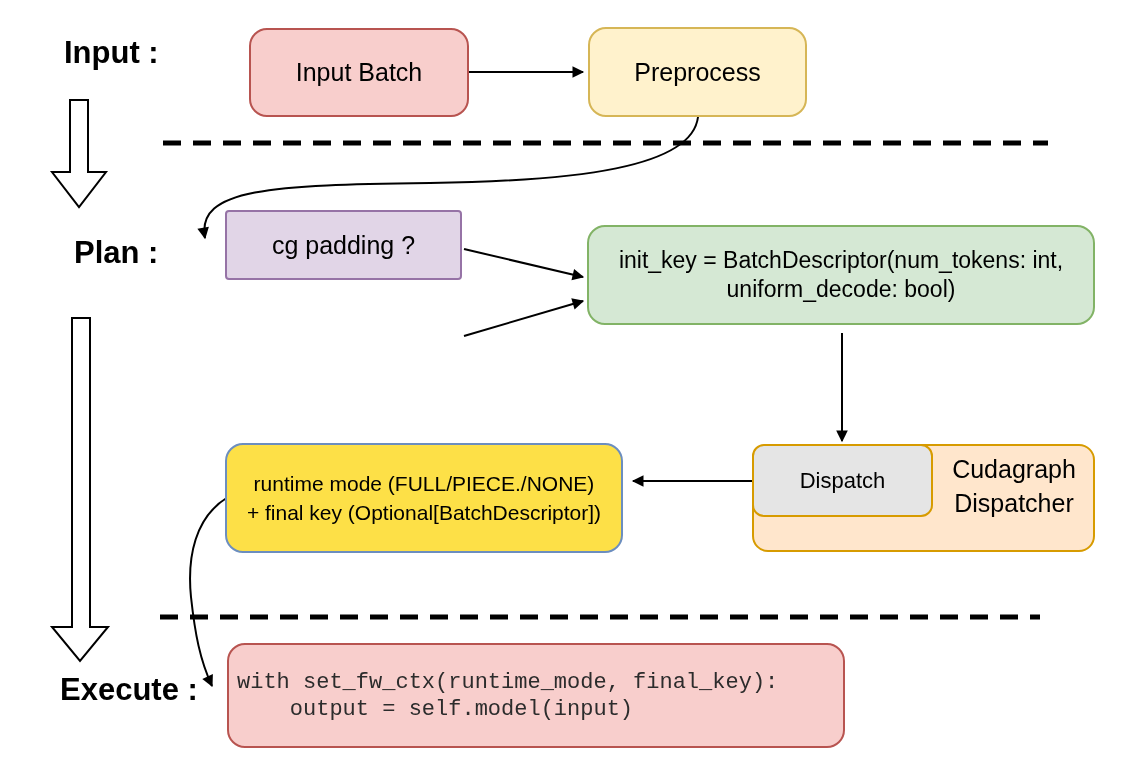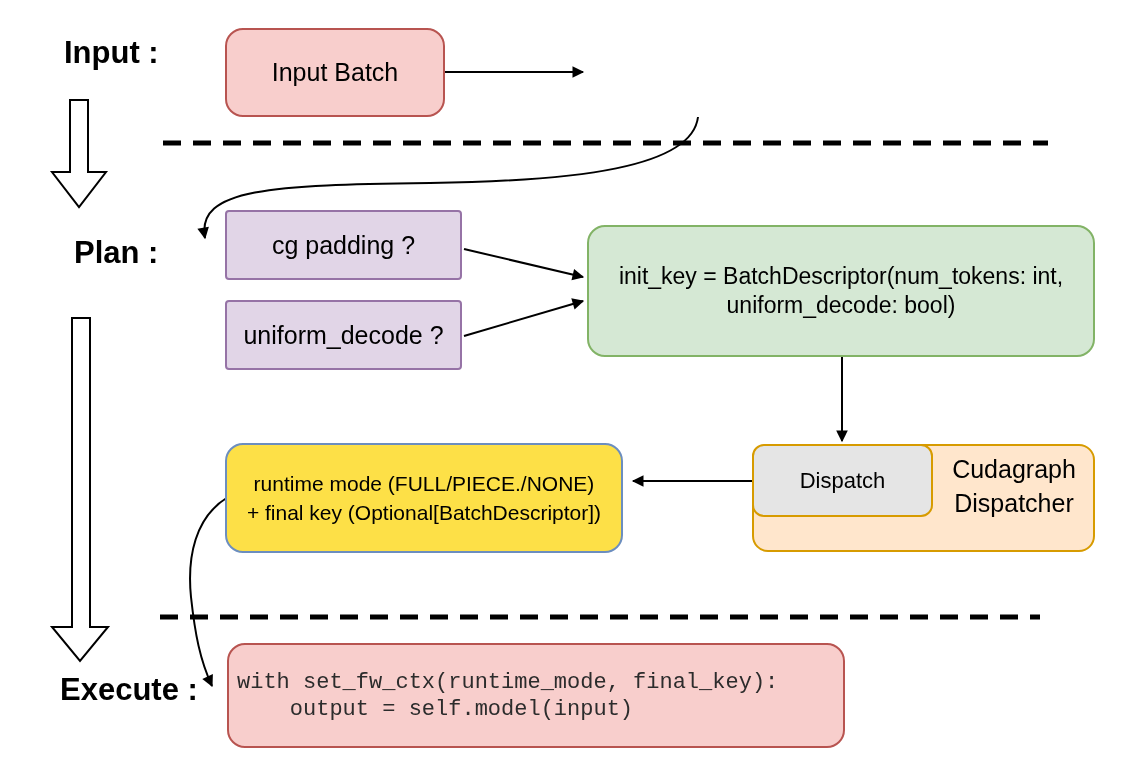--- a/index.html
+++ b/index.html
@@ -16,21 +16,21 @@
     position:absolute; box-sizing:border-box; border:2px solid #000;
     display:flex; align-items:center; justify-content:center;
     text-align:center; white-space:pre-line; color:#000;
   }
   .r18 { border-radius:18px; }
   .r12 { border-radius:4px; }
   .node-input-batch   { left:225px; top:28px;  width:220px; height:89px;  font-size:25px; }
   .node-preprocess    { left:588px; top:27px;  width:219px; height:90px;  font-size:25px; }
   .node-cg-padding    { left:225px; top:210px; width:237px; height:70px;  font-size:25px; }
   .node-uniform       { left:225px; top:300px; width:237px; height:70px;  font-size:25px; }
-  .node-init-key      { left:587px; top:225px; width:508px; height:132px; font-size:23px; line-height:29px; }
+  .node-init-key      { left:587px; top:225px; width:508px; height:100px; font-size:23px; line-height:29px; }
   .node-cudagraph     { left:752px; top:444px; width:343px; height:108px; border-radius:16px; }
   .node-dispatch      { left:752px; top:444px; width:181px; height:73px;  font-size:22px; border-radius:12px; }
   .label-cudagraph    { position:absolute; left:933px; top:432px; width:162px; height:108px;
                         display:flex; align-items:center; justify-content:center;
                         text-align:center; white-space:pre-line; font-size:25px; line-height:34px; }
   .node-runtime       { left:225px; top:443px; width:398px; height:110px; font-size:21px; line-height:29px; }
   .node-execute-code  { left:227px; top:643px; width:618px; height:105px;
                         font-family:"Liberation Mono", monospace; font-size:22px; line-height:27px;
                         justify-content:flex-start; text-align:left; white-space:pre;
                         padding-left:8px; color:#2c2c2c; }
@@ -62,26 +62,26 @@
     <path class="edge" marker-end="url(#ah)" d="M464,336 L583,301"></path>
     <path class="edge" marker-end="url(#ah)" d="M842,333 L842,441"></path>
     <path class="edge" marker-end="url(#ah)" d="M752,481 L633,481"></path>
     <path class="edge" marker-end="url(#ah)" d="M228,497 C195,517 187,557 191,597 C195,634 200,660 212,686"></path>
   </svg>
 
   <div class="stage-label" style="left:28px; top:36px;">Input :</div>
   <div class="stage-label" style="left:38px; top:236px;">Plan :</div>
   <div class="stage-label" style="left:24px; top:673px;">Execute :</div>
 
-  <div class="node node-input-batch r18" style="background-color: rgb(248, 206, 204); border-color: rgb(184, 84, 80);">Input Batch</div>
+  <div class="node node-input-batch r18" style="background-color: rgb(248, 206, 204); border-color: rgb(184, 84, 80); margin-left: 24px;">Input Batch</div>
 
+  <div class="node node-preprocess r18" style="background-color: rgb(255, 242, 204); border-color: rgb(214, 182, 86);">Preprocess</div>
 
   <div class="node node-cg-padding r12" style="background-color: rgb(225, 213, 231); border-color: rgb(150, 115, 166);">cg padding ?</div>
 
-  <div class="node node-uniform r12" style="background-color: rgb(225, 213, 231); border-color: rgb(150, 115, 166);">uniform_decode ?</div>
 
   <div class="node node-init-key r18" style="background-color: rgb(213, 232, 212); border-color: rgb(130, 179, 102);">init_key = BatchDescriptor(num_tokens: int,
 uniform_decode: bool)</div>
 
   <div class="node node-cudagraph" style="background-color: rgb(255, 230, 204); border-color: rgb(215, 155, 0);"></div>
 
   <div class="node node-dispatch" style="background-color: #e5e5e5; border-color: rgb(215, 155, 0);">Dispatch</div>
 
   <div class="label-cudagraph">Cudagraph
 Dispatcher</div>

